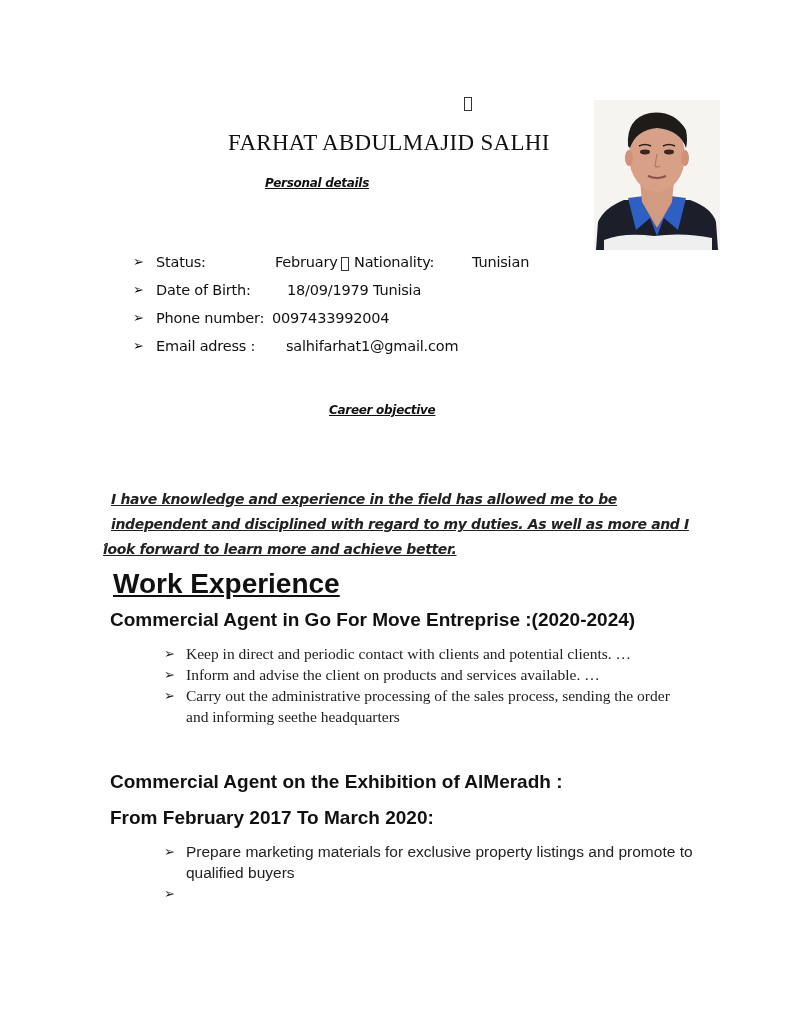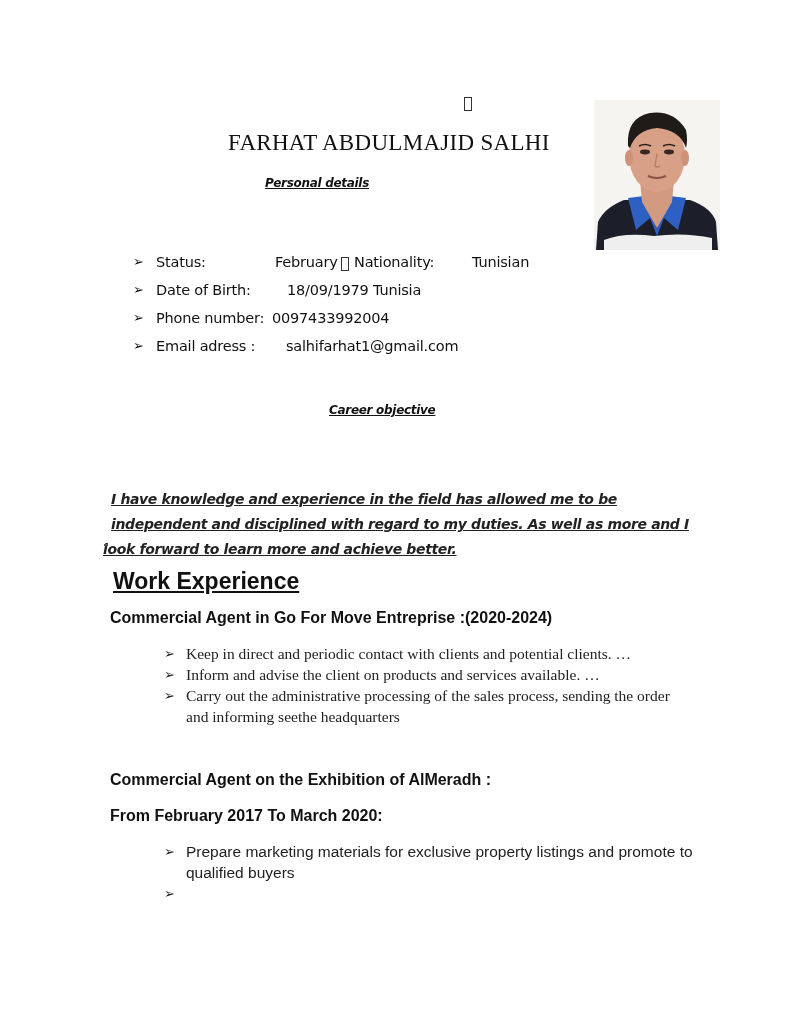--- a/index.html
+++ b/index.html
@@ -27,22 +27,22 @@
     .pd-label { position: absolute; left: 23px; top: 0; }
     .pd-value { position: absolute; top: 0; }
 
     .objective {
       position: absolute; left: 103px; top: 440px; width: 600px;
       font-size: 14px; font-style: italic; font-weight: bold; text-decoration: underline;
       line-height: 25px; letter-spacing: -0.35px; color: #222; margin-top: 47px;
     }
     .objective div { white-space: nowrap; }
 
-    .we-title { left: 113px; top: 568px; font-size: 23px; font-weight: bold; text-decoration: underline; }
-    .job-title { font-size: 16px; font-weight: bold; left: 110px; }
+    .we-title { left: 113px; top: 568px; font-size: 28px; font-weight: bold; text-decoration: underline; }
+    .job-title { font-size: 19px; font-weight: bold; left: 110px; }
     .bullets { position: absolute; left: 164px; width: 540px; }
     .bullet { position: relative; padding-left: 22px; }
     .bullet .arrow { position: absolute; left: 0; top: 0; font-size: 13px; }
     .b-serif { font-size: 15.5px; line-height: 21px; color: #222; }
     .b-sans { font-size: 15.5px; line-height: 21px; color: #222; }
     .dash { position: absolute; left: 104px; top: 544px; width: 4px; height: 2px; background: #555; }
   </style>
 </head>
 <body>
 

